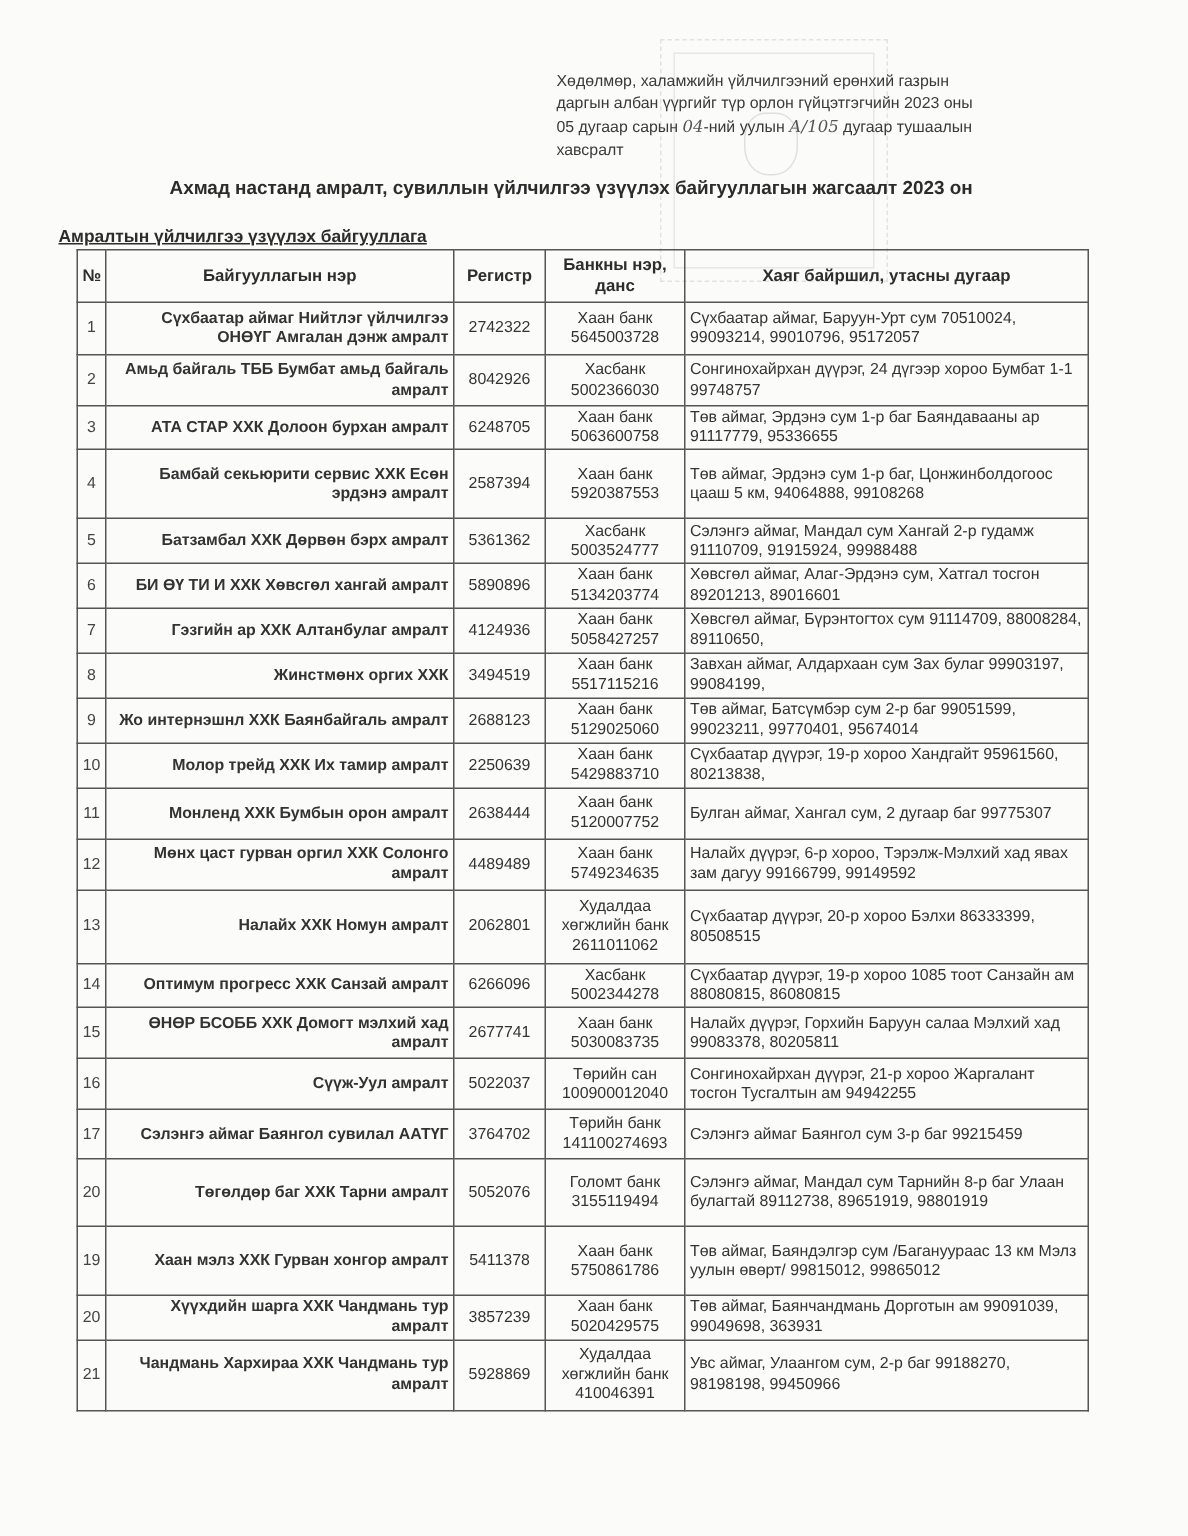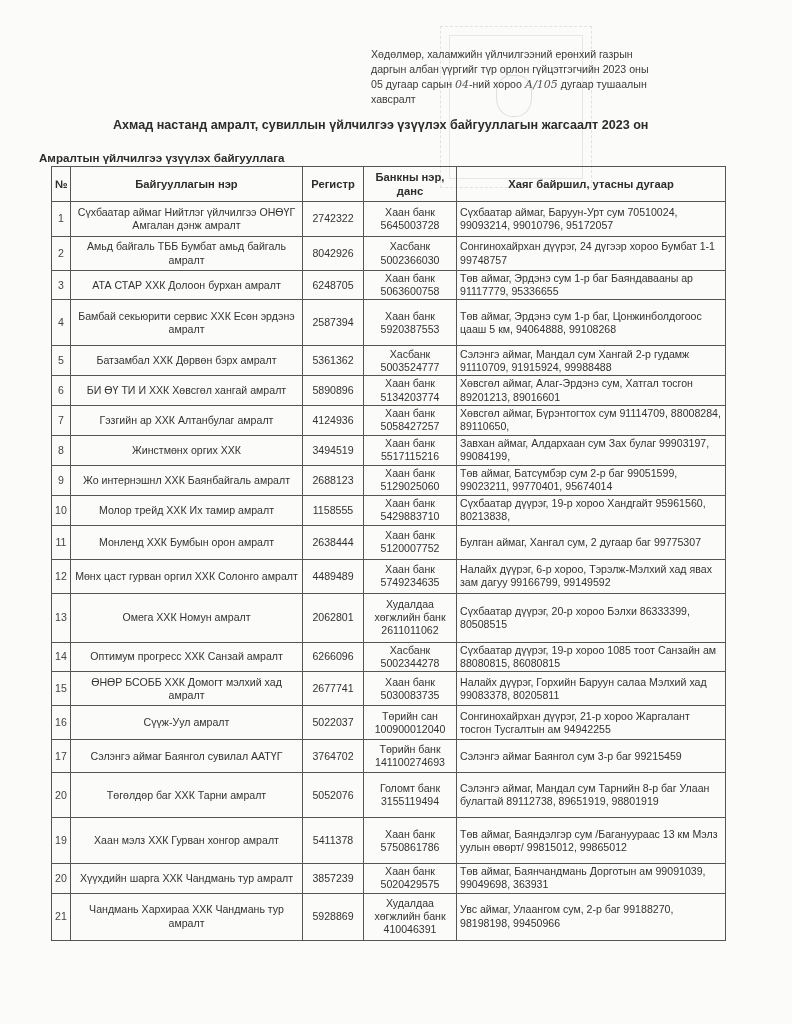--- a/index.html
+++ b/index.html
@@ -27,36 +27,36 @@
   .stamp .emblem {
     position: absolute; left: 55px; top: 48px; width: 34px; height: 40px;
     border-radius: 40% 40% 45% 45%; border: 1px solid rgba(110,110,110,0.35);
   }
   .doc-title {
     position: absolute; left: 113px; top: 118px; width: 560px;
     font-size: 12.6px; font-weight: bold; color: #2c2c2c; white-space: nowrap;
   }
   .section-title {
     position: absolute; left: 39px; top: 151px;
-    font-size: 11.6px; font-weight: bold; color: #2c2c2c; white-space: nowrap;
+    font-size: 11.6px; font-weight: bold; color: #2c2c2c; white-space: nowrap; text-decoration: underline;
   }
   table.list {
     position: absolute; left: 51px; top: 166px; width: 674px;
     border-collapse: collapse; table-layout: fixed;
     font-size: 10.6px; line-height: 13.2px; color: #333;
   }
   table.list th, table.list td {
     border: 1.2px solid #555; padding: 1px 3px; vertical-align: middle;
   }
   table.list th {
     font-weight: bold; font-size: 11.2px; text-align: center; color: #2d2d2d;
     height: 32px; line-height: 14px;
   }
   td.num { text-align: center; padding: 1px 1px; color: #444; }
-  td.name { text-align: center; }
+  td.name { text-align: right; font-weight: bold; }
   td.reg { text-align: center; }
   td.bank { text-align: center; padding: 1px 1px; }
   td.addr { text-align: left; }
   .bank-name, .bank-acc { display: block; }
   col.c-num { width: 19px; }
   col.c-name { width: 232px; }
   col.c-reg { width: 61px; }
   col.c-bank { width: 93px; }
   col.c-addr { width: 269px; }
 </style>
@@ -68,21 +68,21 @@
   <div class="stamp">
     <div class="inner"></div>
     <div class="emblem"></div>
   </div>
 
   <div class="header-note">
     <span class="line">Хөдөлмөр, халамжийн үйлчилгээний ерөнхий газрын</span>
     <span class="line">даргын албан үүргийг түр орлон гүйцэтгэгчийн 2023 оны</span>
     <span class="line">
       <span>05 дугаар сарын</span>
-      <span class="sign">04</span><span>-ний хороо</span>
+      <span class="sign">04</span><span>-ний уулын</span>
       <span class="sign">А/105</span>
       <span>дугаар тушаалын</span>
     </span>
     <span class="line">хавсралт</span>
   </div>
 
   <div class="doc-title">Ахмад настанд амралт, сувиллын үйлчилгээ үзүүлэх байгууллагын жагсаалт 2023 он</div>
   <div class="section-title">Амралтын үйлчилгээ үзүүлэх байгууллага</div>
 
   <table class="list">
@@ -189,21 +189,21 @@
           <td class="reg">2688123</td>
           <td class="bank">
             <span class="bank-name">Хаан банк</span>
             <span class="bank-acc">5129025060</span>
           </td>
           <td class="addr">Төв аймаг, Батсүмбэр сум 2-р баг 99051599, 99023211, 99770401, 95674014</td>
         </tr>
         <tr style="height: 30px;">
           <td class="num">10</td>
           <td class="name">Молор трейд ХХК Их тамир амралт</td>
-          <td class="reg">1158555</td>
+          <td class="reg">2250639</td>
           <td class="bank">
             <span class="bank-name">Хаан банк</span>
             <span class="bank-acc">5429883710</span>
           </td>
           <td class="addr">Сүхбаатар дүүрэг, 19-р хороо Хандгайт 95961560, 80213838,</td>
         </tr>
         <tr style="height: 34px;">
           <td class="num">11</td>
           <td class="name">Монленд ХХК Бумбын орон амралт</td>
           <td class="reg">2638444</td>
@@ -218,21 +218,21 @@
           <td class="name">Мөнх цаст гурван оргил ХХК Солонго амралт</td>
           <td class="reg">4489489</td>
           <td class="bank">
             <span class="bank-name">Хаан банк</span>
             <span class="bank-acc">5749234635</span>
           </td>
           <td class="addr">Налайх дүүрэг, 6-р хороо, Тэрэлж-Мэлхий хад явах зам дагуу 99166799, 99149592</td>
         </tr>
         <tr style="height: 49px;">
           <td class="num">13</td>
-          <td class="name">Омега ХХК Номун амралт</td>
+          <td class="name">Налайх ХХК Номун амралт</td>
           <td class="reg">2062801</td>
           <td class="bank">
             <span class="bank-name">Худалдаа хөгжлийн банк</span>
             <span class="bank-acc">2611011062</span>
           </td>
           <td class="addr">Сүхбаатар дүүрэг, 20-р хороо Бэлхи 86333399, 80508515</td>
         </tr>
         <tr style="height: 27px;">
           <td class="num">14</td>
           <td class="name">Оптимум прогресс ХХК Санзай амралт</td>

